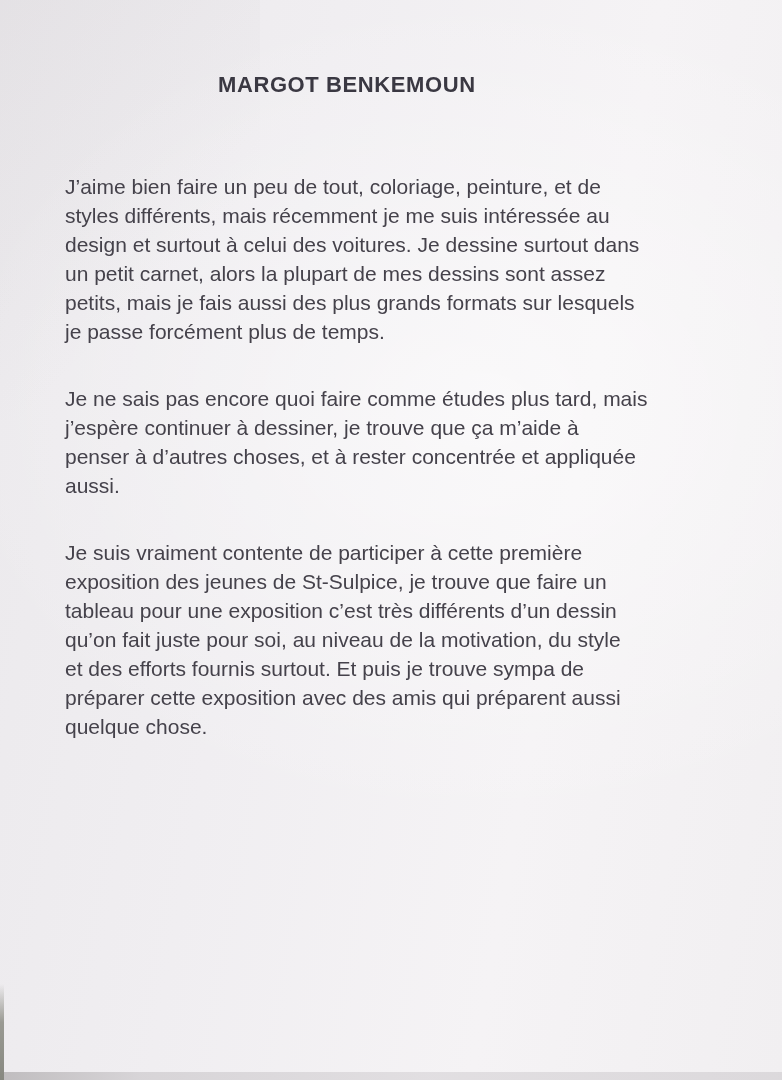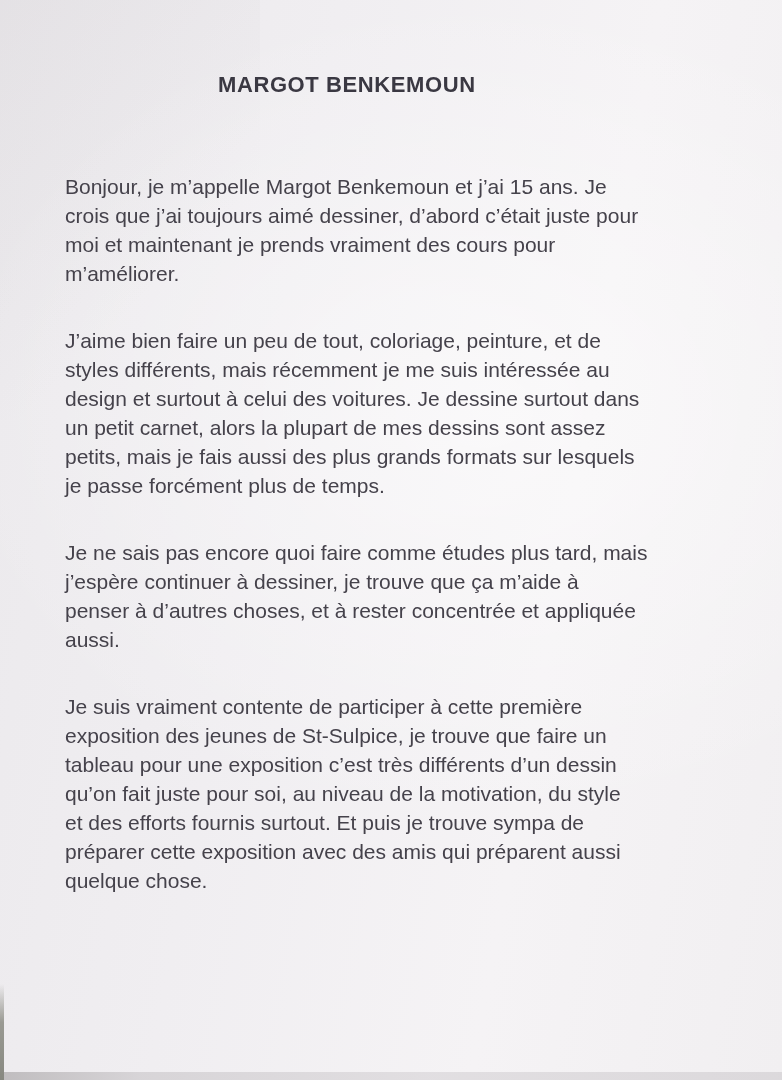--- a/index.html
+++ b/index.html
@@ -64,24 +64,20 @@
 </style>
 </head>
 <body>
 
 <div class="photo">
   <div class="sheen-top-left"></div>
 
   <h1 class="title">MARGOT BENKEMOUN</h1>
 
   <div class="paragraphs">
-    <p>Bonjour, je m’appelle Margot Benkemoun et j’ai 15 ans. Je
-crois que j’ai toujours aimé dessiner, d’abord c’était juste pour
-moi et maintenant je prends vraiment des cours pour
-m’améliorer.</p>
     <p>J’aime bien faire un peu de tout, coloriage, peinture, et de
 styles différents, mais récemment je me suis intéressée au
 design et surtout à celui des voitures. Je dessine surtout dans
 un petit carnet, alors la plupart de mes dessins sont assez
 petits, mais je fais aussi des plus grands formats sur lesquels
 je passe forcément plus de temps.</p>
     <p>Je ne sais pas encore quoi faire comme études plus tard, mais
 j’espère continuer à dessiner, je trouve que ça m’aide à
 penser à d’autres choses, et à rester concentrée et appliquée
 aussi.</p>

